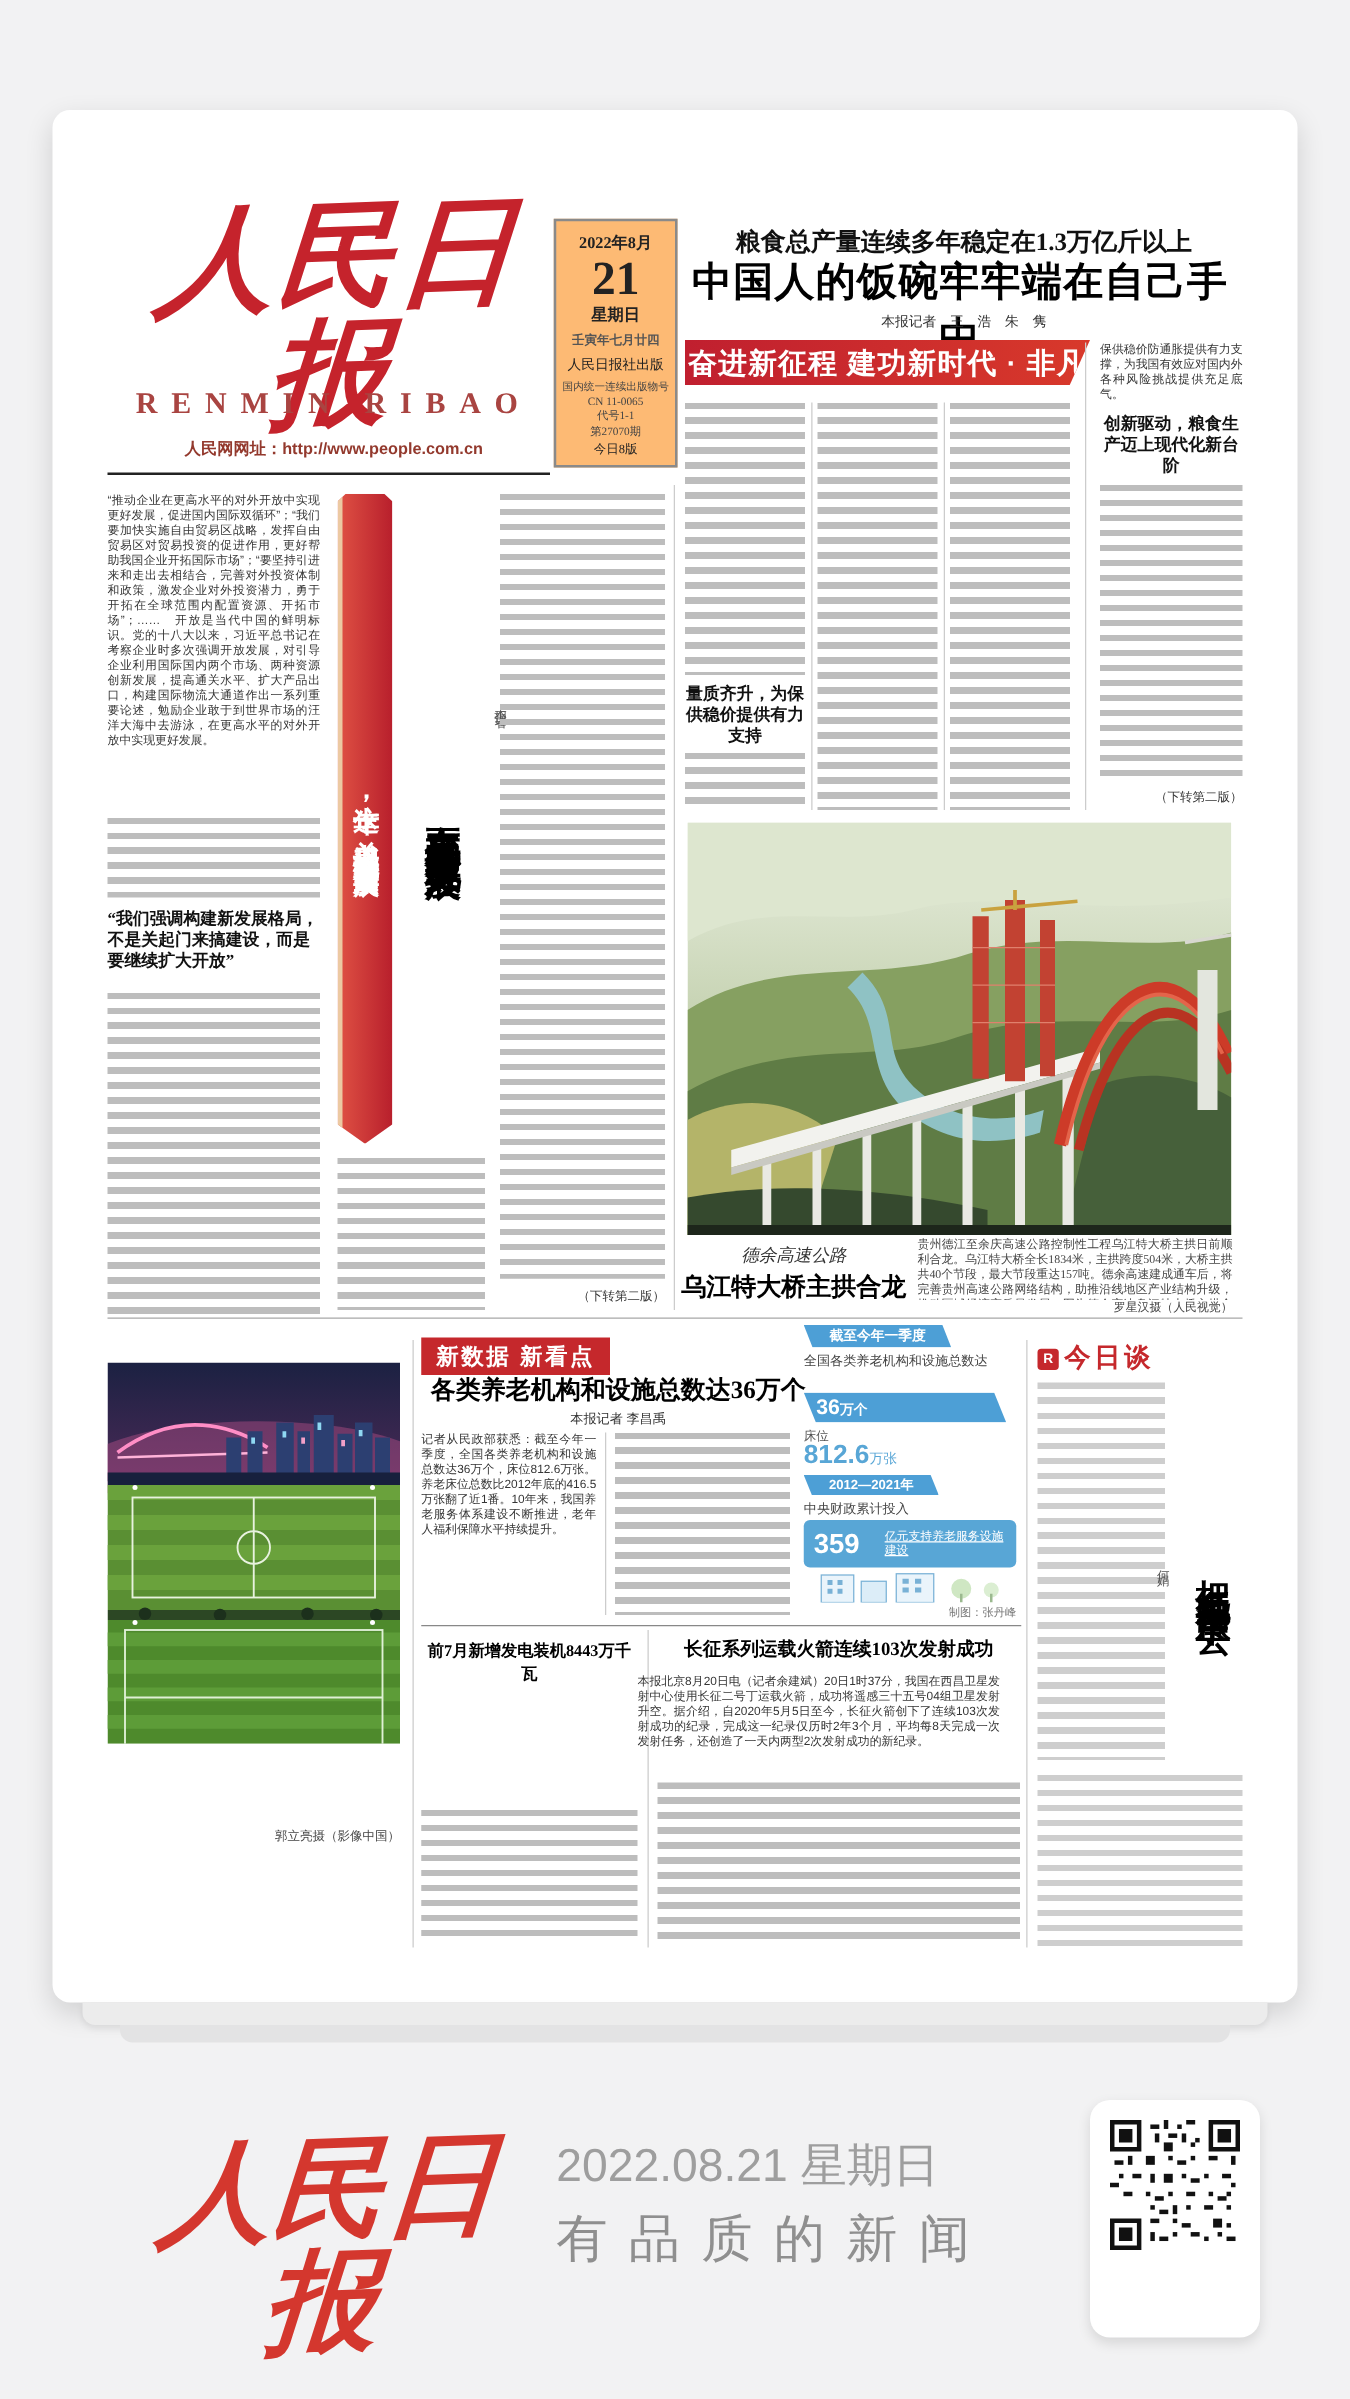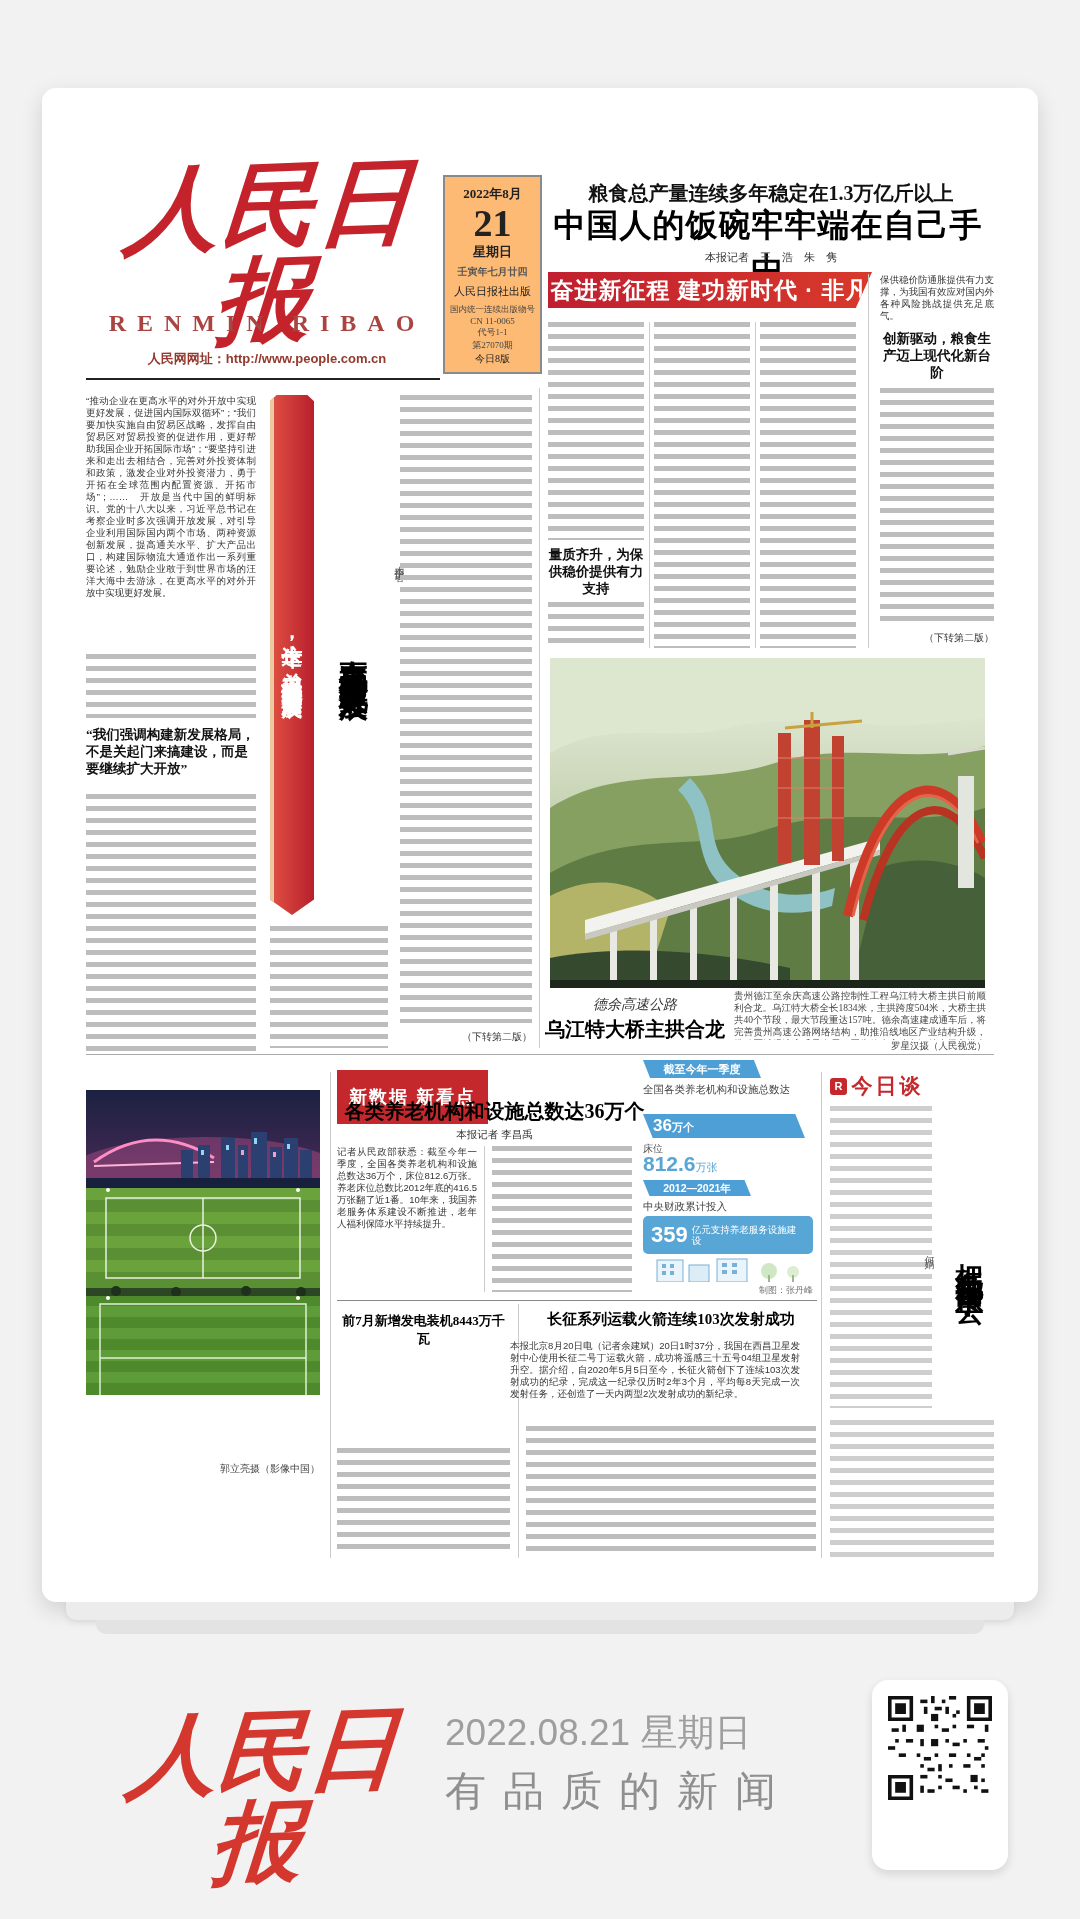--- a/index.html
+++ b/index.html
@@ -195,41 +195,41 @@
     <g fill="#fff">
         <circle cx="22" cy="100" r="2"></circle>
         <circle cx="212" cy="100" r="2"></circle>
       <circle cx="22" cy="208" r="2"></circle>
         <circle cx="212" cy="208" r="2"></circle>
       </g>
   </svg>
   <div class="x serif" style="left:44px;top:1374px;width:234px;font-size:10px;color:#444;text-align:right;">郭立亮摄（影像中国）</div>
   <div class="vd" style="left:288px;top:984px;height:486px;"></div>
 
-  <div class="x badge" style="left:295px;top:982px;padding:15px 12px;font-size:18px;font-weight:bold;letter-spacing:2px;">新数据 新看点</div>
+  <div class="x badge" style="left:295px;top:982px;padding:3px 12px;font-size:18px;font-weight:bold;letter-spacing:2px;">新数据 新看点</div>
   <div class="x serif ctr" style="left:295px;top:1010px;width:315px;font-size:20px;font-weight:bold;color:#000;">各类养老机构和设施总数达36万个</div>
   <div class="x ctr" style="left:295px;top:1040px;width:315px;font-size:10.5px;color:#333;">本报记者 李昌禹</div>
   <div class="t" style="left:295px;top:1058px;width:140px;height:146px;">记者从民政部获悉：截至今年一季度，全国各类养老机构和设施总数达36万个，床位812.6万张。养老床位总数比2012年底的416.5万张翻了近1番。10年来，我国养老服务体系建设不断推进，老年人福利保障水平持续提升。</div>
   <div class="vd" style="left:442px;top:1058px;height:146px;"></div>
   <div class="g" style="left:450px;top:1058px;width:140px;height:146px;"></div>
 
   <div class="x blue-rib ctr" style="left:601px;top:972px;width:118px;height:18px;font-size:11px;font-weight:bold;line-height:18px;">截至今年一季度</div>
   <div class="x" style="left:601px;top:994px;width:150px;font-size:10.5px;line-height:14px;color:#444;">全国各类养老机构和设施总数达</div>
   <div class="x blue-rib" style="left:601px;top:1026px;width:152px;height:24px;line-height:24px;padding-left:10px;">
     <span style="font-size:17px;font-weight:bold;">36</span><span style="font-size:11px;font-weight:bold;">万个</span>
   </div>
   <div class="x" style="left:601px;top:1054px;font-size:10px;color:#555;">床位</div>
   <div class="x" style="left:601px;top:1064px;color:#58a6d6;">
     <span style="font-size:21px;font-weight:bold;">812.6</span><span style="font-size:11px;">万张</span>
   </div>
   <div class="x blue-rib ctr" style="left:601px;top:1092px;width:108px;height:16px;font-size:10.5px;font-weight:bold;line-height:16px;">2012—2021年</div>
   <div class="x" style="left:601px;top:1112px;font-size:10.5px;color:#444;">中央财政累计投入</div>
   <div class="x box359" style="left:601px;top:1128px;width:170px;height:38px;display:flex;align-items:center;padding:0 8px;box-sizing:border-box;">
-    <span style="font-size:22px;font-weight:bold;margin-right:4px;">359</span>
-    <span style="font-size:9.5px;line-height:11px;">亿元支持养老服务设施建设</span>
+    <span style="font-size:22px;font-weight:bold;margin-right:20px;">359</span>
+    <span style="font-size:9.5px;line-height:11px;text-decoration:underline;">亿元支持养老服务设施建设</span>
   </div>
   <svg class="x" viewBox="0 0 170 24" style="left:601px;top:1170px;width:170px;height:24px;">
     <rect x="14" y="2" width="26" height="22" fill="#eaf4fb" stroke="#79b1d6"></rect>
     <rect x="19" y="6" width="4" height="4" fill="#79b1d6"></rect>
       <rect x="27" y="6" width="4" height="4" fill="#79b1d6"></rect>
     <rect x="19" y="13" width="4" height="4" fill="#79b1d6"></rect>
       <rect x="27" y="13" width="4" height="4" fill="#79b1d6"></rect>
     <rect x="46" y="7" width="20" height="17" fill="#dcedf8" stroke="#79b1d6"></rect>
     <rect x="74" y="1" width="30" height="23" fill="#eaf4fb" stroke="#79b1d6"></rect>
     <rect x="79" y="5" width="5" height="4" fill="#79b1d6"></rect>

